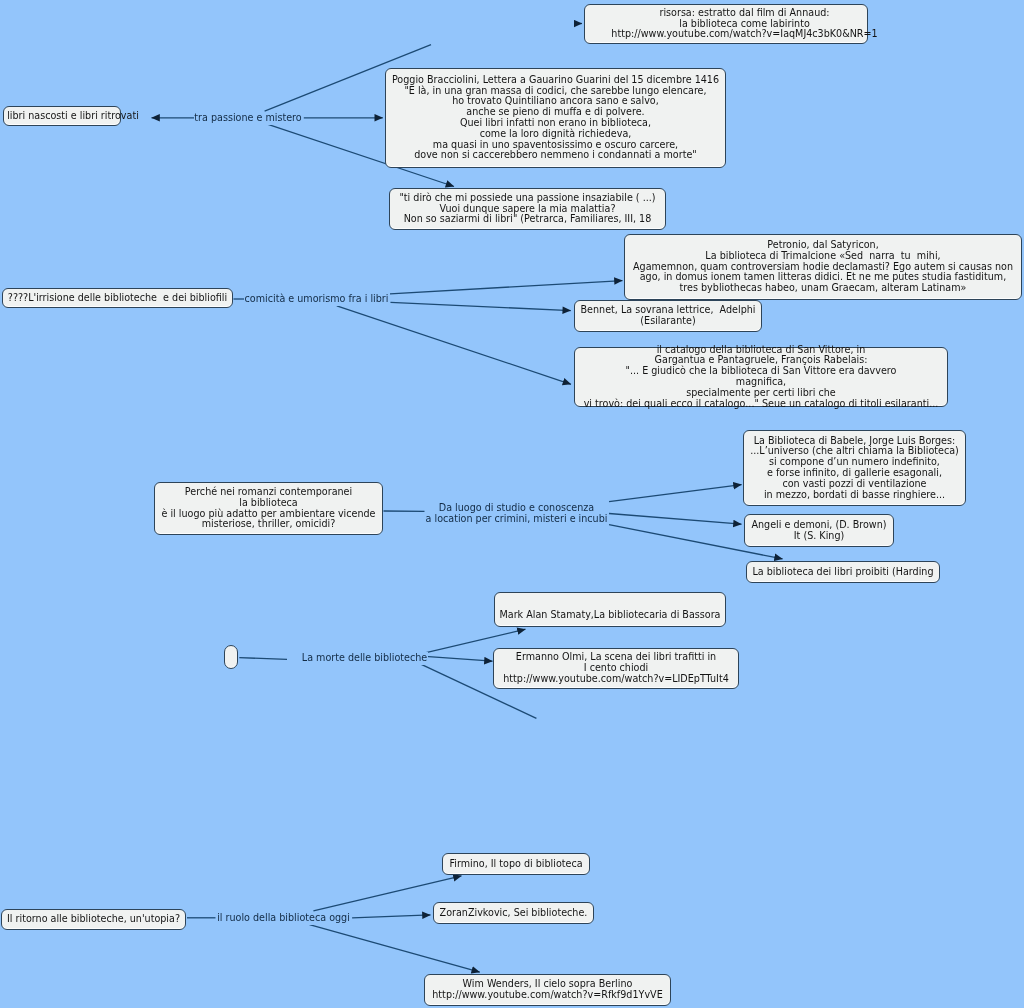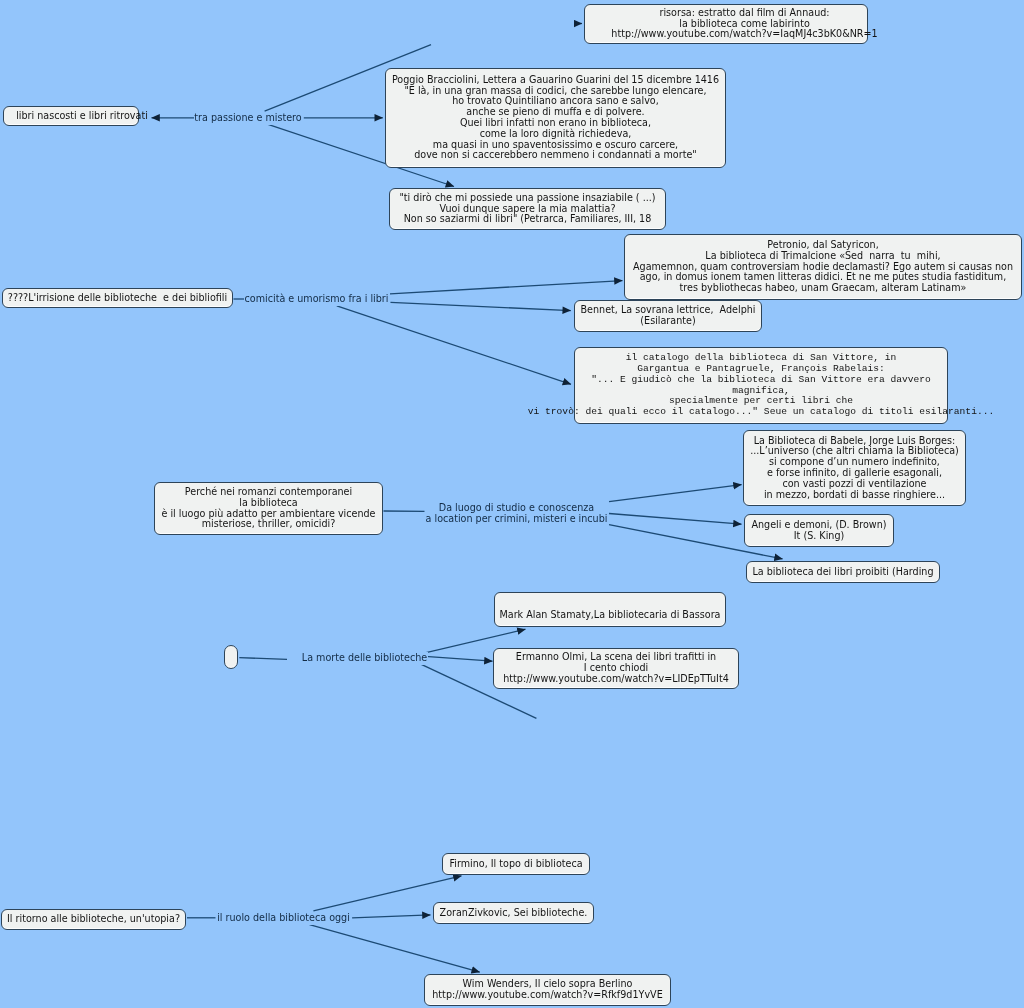--- a/index.html
+++ b/index.html
@@ -90,30 +90,30 @@
 "E là, in una gran massa di codici, che sarebbe lungo elencare,
 ho trovato Quintiliano ancora sano e salvo,
 anche se pieno di muffa e di polvere.
 Quei libri infatti non erano in biblioteca,
 come la loro dignità richiedeva,
 ma quasi in uno spaventosissimo e oscuro carcere,
 dove non si caccerebbero nemmeno i condannati a morte"</div>
 <div class="node" style="left:389px;top:188px;width:277px;height:42px;">"ti dirò che mi possiede una passione insaziabile ( ...)
 Vuoi dunque sapere la mia malattia?
 Non so saziarmi di libri" (Petrarca, Familiares, III, 18</div>
-<div class="node" style="left:3px;top:106px;width:136px;height:20px;padding-left:22px;">libri nascosti e libri ritrovati</div>
+<div class="node" style="left:3px;top:106px;width:118px;height:20px;padding-left:22px;">libri nascosti e libri ritrovati</div>
 <div class="node" style="left:2px;top:288px;width:231px;height:20px;">????L'irrisione delle biblioteche  e dei bibliofili</div>
 <div class="node" style="left:624px;top:234px;width:398px;height:66px;">Petronio, dal Satyricon,
 La biblioteca di Trimalcione «Sed  narra  tu  mihi,
 Agamemnon, quam controversiam hodie declamasti? Ego autem si causas non
 ago, in domus ionem tamen litteras didici. Et ne me putes studia fastiditum,
 tres bybliothecas habeo, unam Graecam, alteram Latinam»</div>
 <div class="node" style="left:574px;top:300px;width:188px;height:32px;">Bennet, La sovrana lettrice,  Adelphi
 (Esilarante)</div>
-<div class="node" style="left:574px;top:347px;width:374px;height:77px;font-family:Liberation Mono, monospace;">il catalogo della biblioteca di San Vittore, in
+<div class="node" style="left:574px;top:347px;width:374px;height:60px;">il catalogo della biblioteca di San Vittore, in
 Gargantua e Pantagruele, François Rabelais:
 "... E giudicò che la biblioteca di San Vittore era davvero
 magnifica,
 specialmente per certi libri che
 vi trovò: dei quali ecco il catalogo..." Seue un catalogo di titoli esilaranti...</div>
 <div class="node" style="left:743px;top:430px;width:223px;height:76px;">La Biblioteca di Babele, Jorge Luis Borges:
 ...L’universo (che altri chiama la Biblioteca)
 si compone d’un numero indefinito,
 e forse infinito, di gallerie esagonali,
 con vasti pozzi di ventilazione

